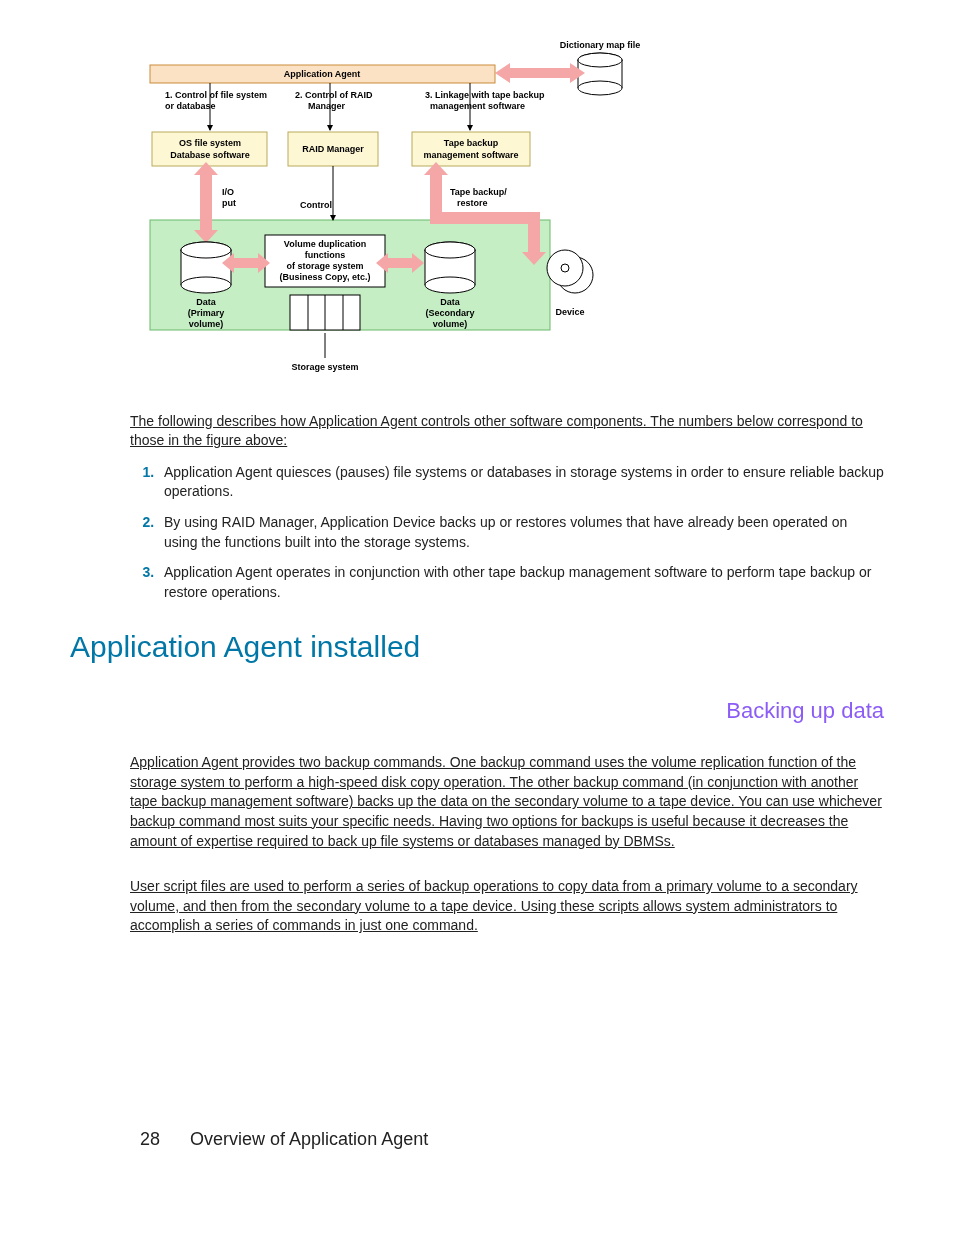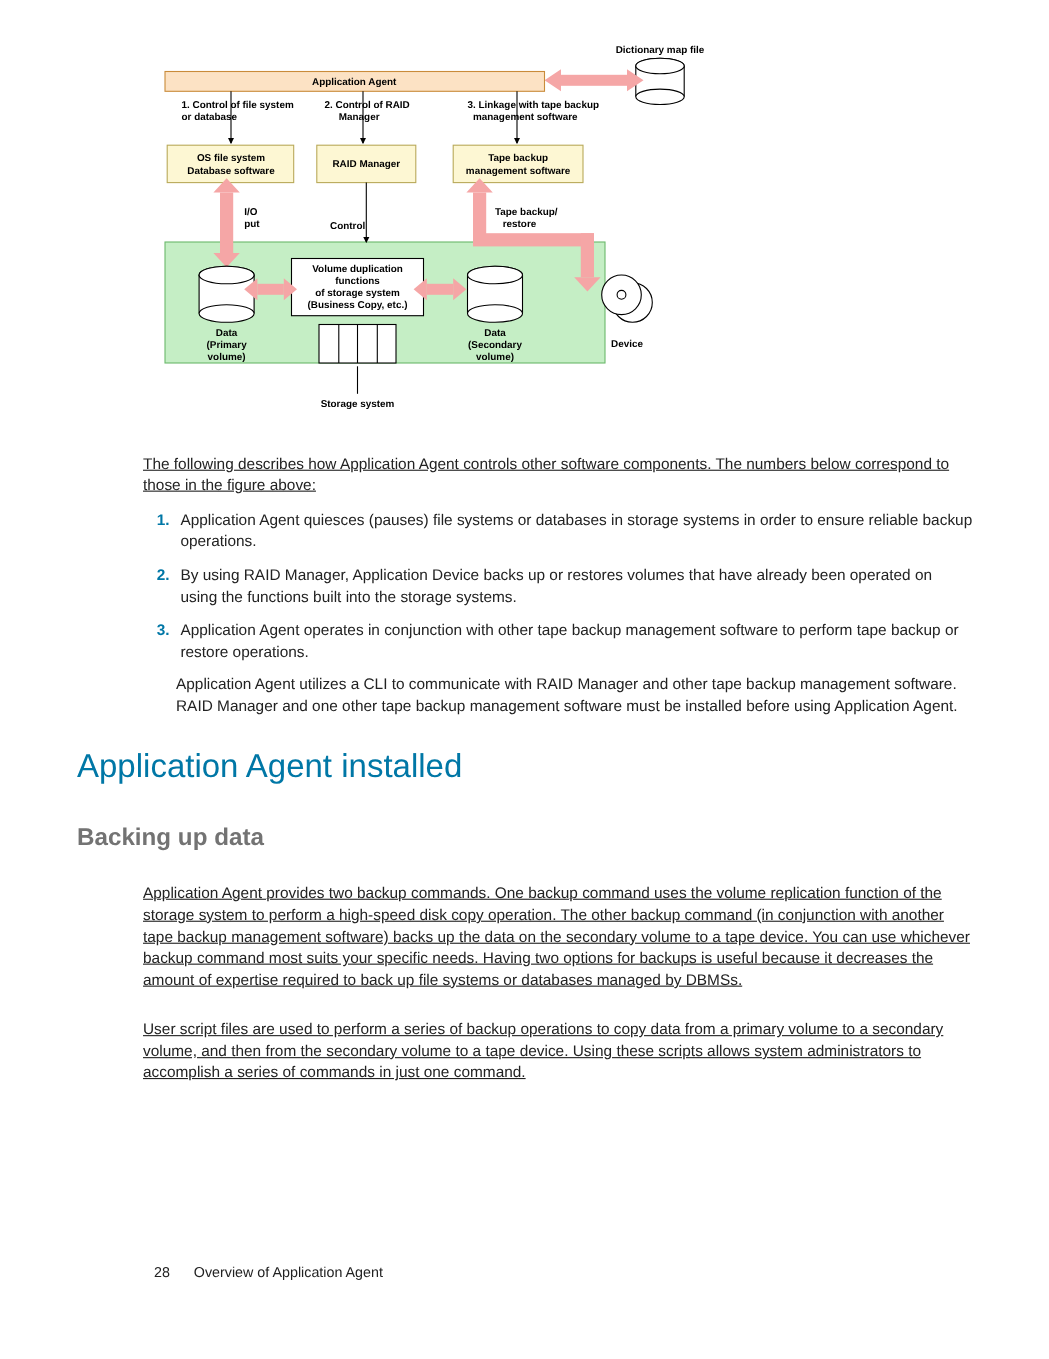--- a/index.html
+++ b/index.html
@@ -46,30 +46,31 @@
   .note-body {
     margin: 0 0 20px 90px;
   }
   h1.section {
     color: #0077a6;
     font-weight: normal;
     font-size: 30px;
     margin: 24px 0 8px 0;
   }
   h2.subsection {
-    color: #737373;
-    font-weight: bold;
+    color: #8b5cf6;
+    font-weight: normal;
     font-size: 22px;
     margin: 28px 0 6px 0;
+    text-align: right;
   }
   .footer {
     position: absolute;
-    bottom: 24px;
+    bottom: 38px;
     left: 70px;
-    font-size: 13px;
+    font-size: 18px;
     text-align: right;
   }
   .page-wrap {
     position: relative;
     min-height: 1150px;
   }
   
   .dg-text { font-family: Arial, sans-serif; font-size: 9px; fill:#000; }
   .dg-text-c { text-anchor: middle; }
 </style>
@@ -211,21 +212,20 @@
 
 
 <div class="body-text">The following describes how Application Agent controls other software components. The numbers below correspond to those in the figure above:</div>
 
 <ol class="numlist">
   <li>Application Agent quiesces (pauses) file systems or databases in storage systems in order to ensure reliable backup operations.</li>
   <li>By using RAID Manager, Application Device backs up or restores volumes that have already been operated on using the functions built into the storage systems.</li>
   <li>Application Agent operates in conjunction with other tape backup management software to perform tape backup or restore operations.</li>
 </ol>
 
-<div class="note-body">Application Agent utilizes a CLI to communicate with RAID Manager and other tape backup management software. RAID Manager and one other tape backup management software must be installed before using Application Agent.</div>
 
 <h1 class="section">Application Agent installed</h1>
 
 <h2 class="subsection">Backing up data</h2>
 <div class="body-text">Application Agent provides two backup commands. One backup command uses the volume replication function of the storage system to perform a high-speed disk copy operation. The other backup command (in conjunction with another tape backup management software) backs up the data on the secondary volume to a tape device. You can use whichever backup command most suits your specific needs. Having two options for backups is useful because it decreases the amount of expertise required to back up file systems or databases managed by DBMSs.</div>
 <div class="body-text">User script files are used to perform a series of backup operations to copy data from a primary volume to a secondary volume, and then from the secondary volume to a tape device. Using these scripts allows system administrators to accomplish a series of commands in just one command.</div>
 
 <div class="footer">
   <span>28</span>
   &nbsp;&nbsp;&nbsp;&nbsp;

